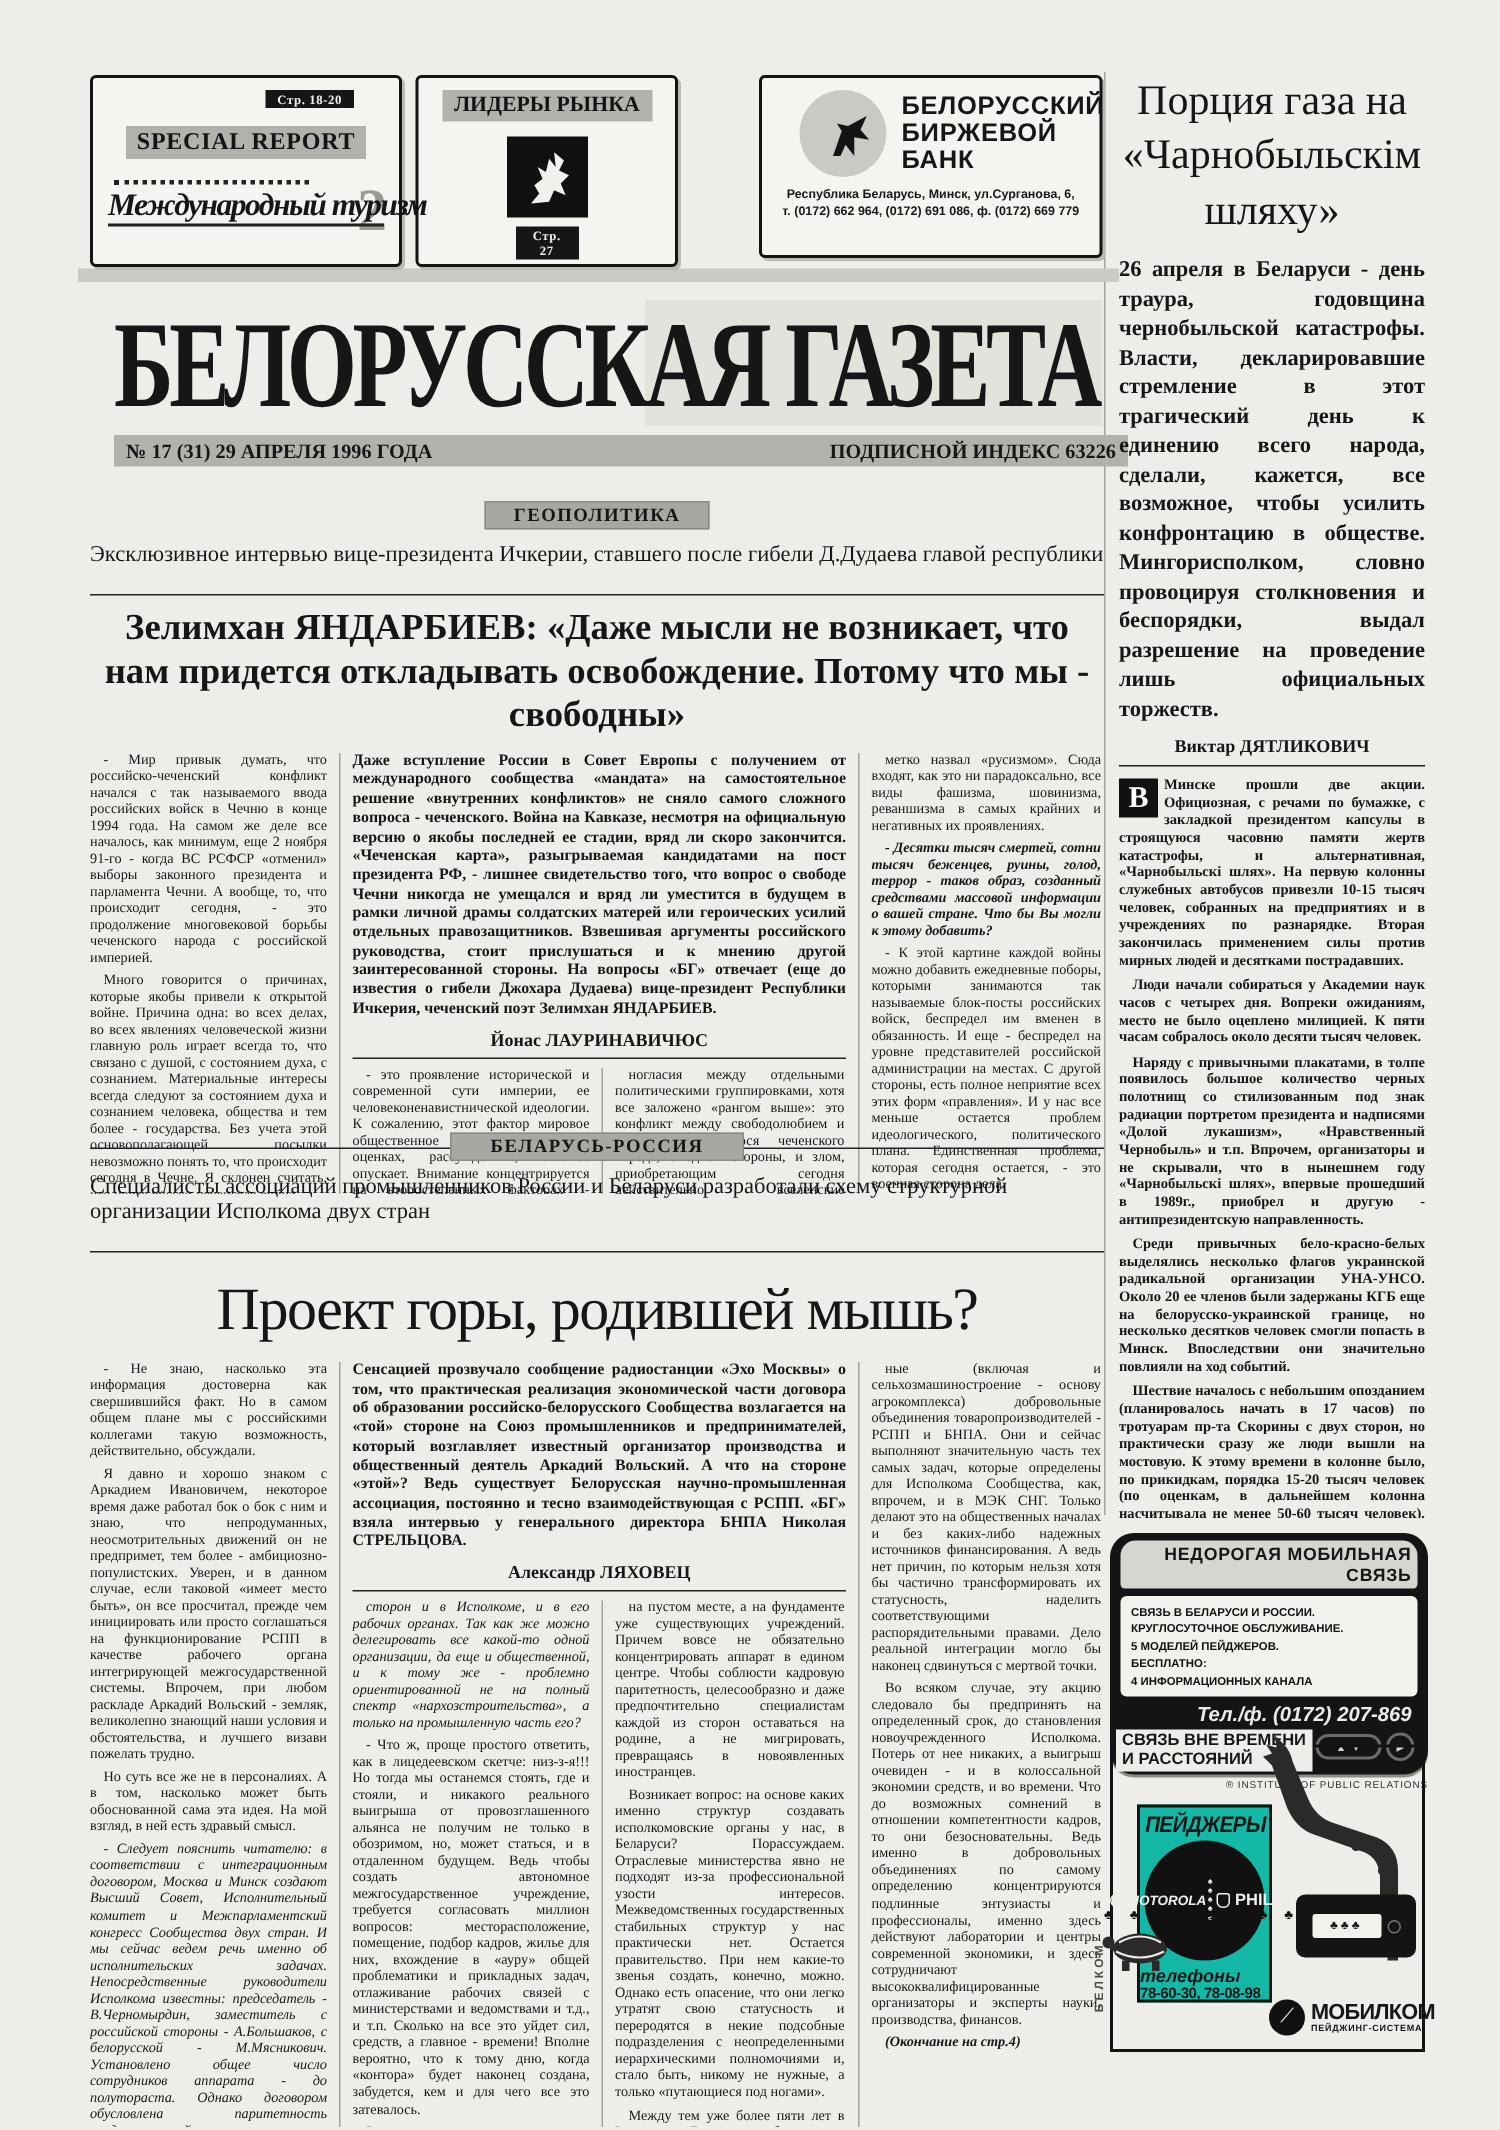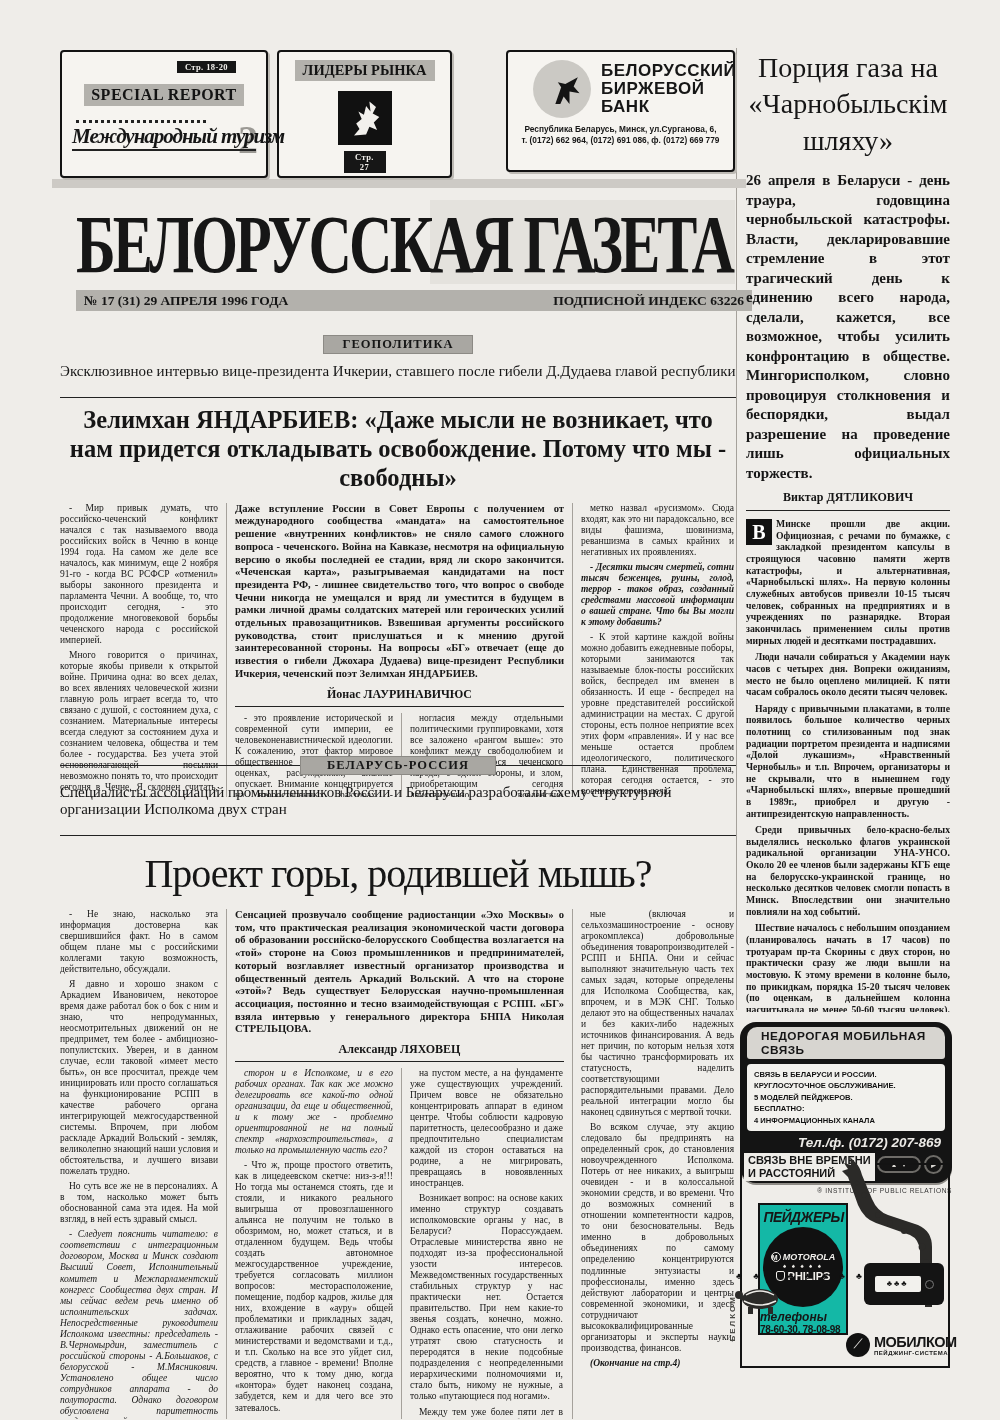--- a/index.html
+++ b/index.html
@@ -57,38 +57,38 @@
   .r-head{font-size:28px;font-weight:500;text-align:center;line-height:1.3}
   .r-lead{font-size:15px;font-weight:bold;line-height:1.3;text-align:justify;margin-top:12px}
   .r-by{font-weight:bold;font-size:12px;text-align:center;padding:7px 0 5px;border-bottom:1.2px solid #222;margin-bottom:7px}
   .r-body{font-size:9.7px;font-weight:600;line-height:1.2;text-align:justify}
   .r-body .para{margin-bottom:5px}
   .dropcap{float:left;width:26px;height:26px;background:#111;color:#fff;font-size:20px;font-weight:bold;text-align:center;line-height:26px;margin:1px 4px 0 0}
 
   
   .vesso{position:absolute;left:740px;top:1022px;width:212px}
   .device{background:#141414;border-radius:16px;padding:5px 7px 8px;box-shadow:0 2px 0 #8e8b86}
-  .dev-head{background:#d7d5d0;border-radius:10px 10px 3px 3px;text-align:left;font-family:"Liberation Sans",sans-serif;font-weight:bold;font-size:11.8px;letter-spacing:.5px;padding:2px 14px}
+  .dev-head{background:#d7d5d0;border-radius:10px 10px 3px 3px;text-align:right;font-family:"Liberation Sans",sans-serif;font-weight:bold;font-size:11.8px;letter-spacing:.5px;padding:2px 4px}
   .lcd{background:#f2f1ed;border-radius:4px;margin-top:5px;padding:5px 7px;font-family:"Liberation Sans",sans-serif;font-weight:bold;font-size:7.6px;line-height:1.5;color:#111}
   .dev-phone{color:#eceae6;font-style:italic;font-weight:bold;font-size:13.5px;text-align:right;padding:4px 4px 5px;font-family:"Liberation Sans",sans-serif}
   .dev-row{display:flex;align-items:center;justify-content:space-between;padding:0 2px}
   .vb-box{background:#f2f1ed;border-radius:4px;display:flex;align-items:center;gap:4px;padding:2px 6px}
   .vb-mark{width:15px;height:15px;border:2px solid #111;border-radius:3px;font-size:9px;font-weight:bold;text-align:center;line-height:12px;font-family:"Liberation Sans",sans-serif}
   .vb-name{font-family:"Liberation Sans",sans-serif;font-weight:bold;font-size:14.5px;letter-spacing:.3px}
   .nav{display:flex;align-items:center;gap:3px;color:#d8d6d1;font-size:10px}
   .nav .rnd{width:19px;height:19px;border:2px solid #6e6c68;border-radius:50%;display:flex;align-items:center;justify-content:center}
   .nav .pill{width:44px;height:17px;border:2px solid #6e6c68;border-radius:9px;display:flex;align-items:center;justify-content:center;gap:6px;font-size:8px}
   .ipr{font-family:"Liberation Sans",sans-serif;font-size:6.6px;letter-spacing:.6px;text-align:right;margin-top:4px;color:#333}
 
   
   .pad2{position:absolute;left:740px;top:1163px;width:210px;height:205px;border:2.5px solid #131313}
   .slogan{position:absolute;left:2px;top:-12px;background:#efede9;padding:1px 4px;font-family:"Liberation Sans",sans-serif;font-weight:bold;font-size:11px;line-height:1.2}
   .pjbox{position:absolute;left:16px;top:38px;width:90px;height:132px;border:2.5px solid #131313;background:#14b8a6;text-align:left}
   .pj-title{font-family:"Liberation Sans",sans-serif;font-weight:bold;font-style:italic;font-size:15px;letter-spacing:-.5px;margin-top:3px;transform:scaleX(.92)}
-  .moto-circle{width:80px;height:80px;border-radius:50%;background:#111;color:#f1efeb;margin:2px auto 0;display:flex;flex-direction:column;align-items:center;justify-content:center;gap:1px}
+  .moto-circle{width:80px;height:80px;border-radius:50%;background:#111;color:#f1efeb;margin:2px auto 0;display:flex;flex-direction:row;align-items:center;justify-content:center;gap:1px}
   .moto-line{font-family:"Liberation Sans",sans-serif;font-weight:bold;font-style:italic;font-size:9px;display:flex;align-items:center;gap:2px}
   .m-roundel{display:inline-block;width:10px;height:10px;border:1px solid #f1efeb;border-radius:50%;font-size:7px;line-height:9px;font-style:normal}
   .mini-clubs{font-size:6px;letter-spacing:2px}
   .ph-line{font-family:"Liberation Sans",sans-serif;font-weight:bold;font-size:11px;display:flex;align-items:center;gap:3px}
   .ph-shield{display:inline-block;width:9px;height:10px;border:1px solid #f1efeb;border-radius:2px 2px 4px 4px;font-size:6px;line-height:9px}
   .tel-lbl{font-family:"Liberation Sans",sans-serif;font-weight:bold;font-style:italic;font-size:12px;margin-top:3px}
   .tel-num{font-family:"Liberation Sans",sans-serif;font-weight:bold;font-size:10px;letter-spacing:-.3px}
   .clubs-row{position:absolute;left:-6px;top:106px;width:150px;font-size:9px;letter-spacing:4.5px;color:#111;white-space:nowrap}
   .pager-dev{position:absolute;left:122px;top:98px;width:80px;height:42px;background:#141414;border-radius:6px;display:flex;align-items:center;justify-content:center;gap:4px}
   .pager-scr{width:46px;height:16px;background:#f2f1ed;border-radius:2px;font-size:8px;text-align:center;line-height:16px;letter-spacing:2px}

